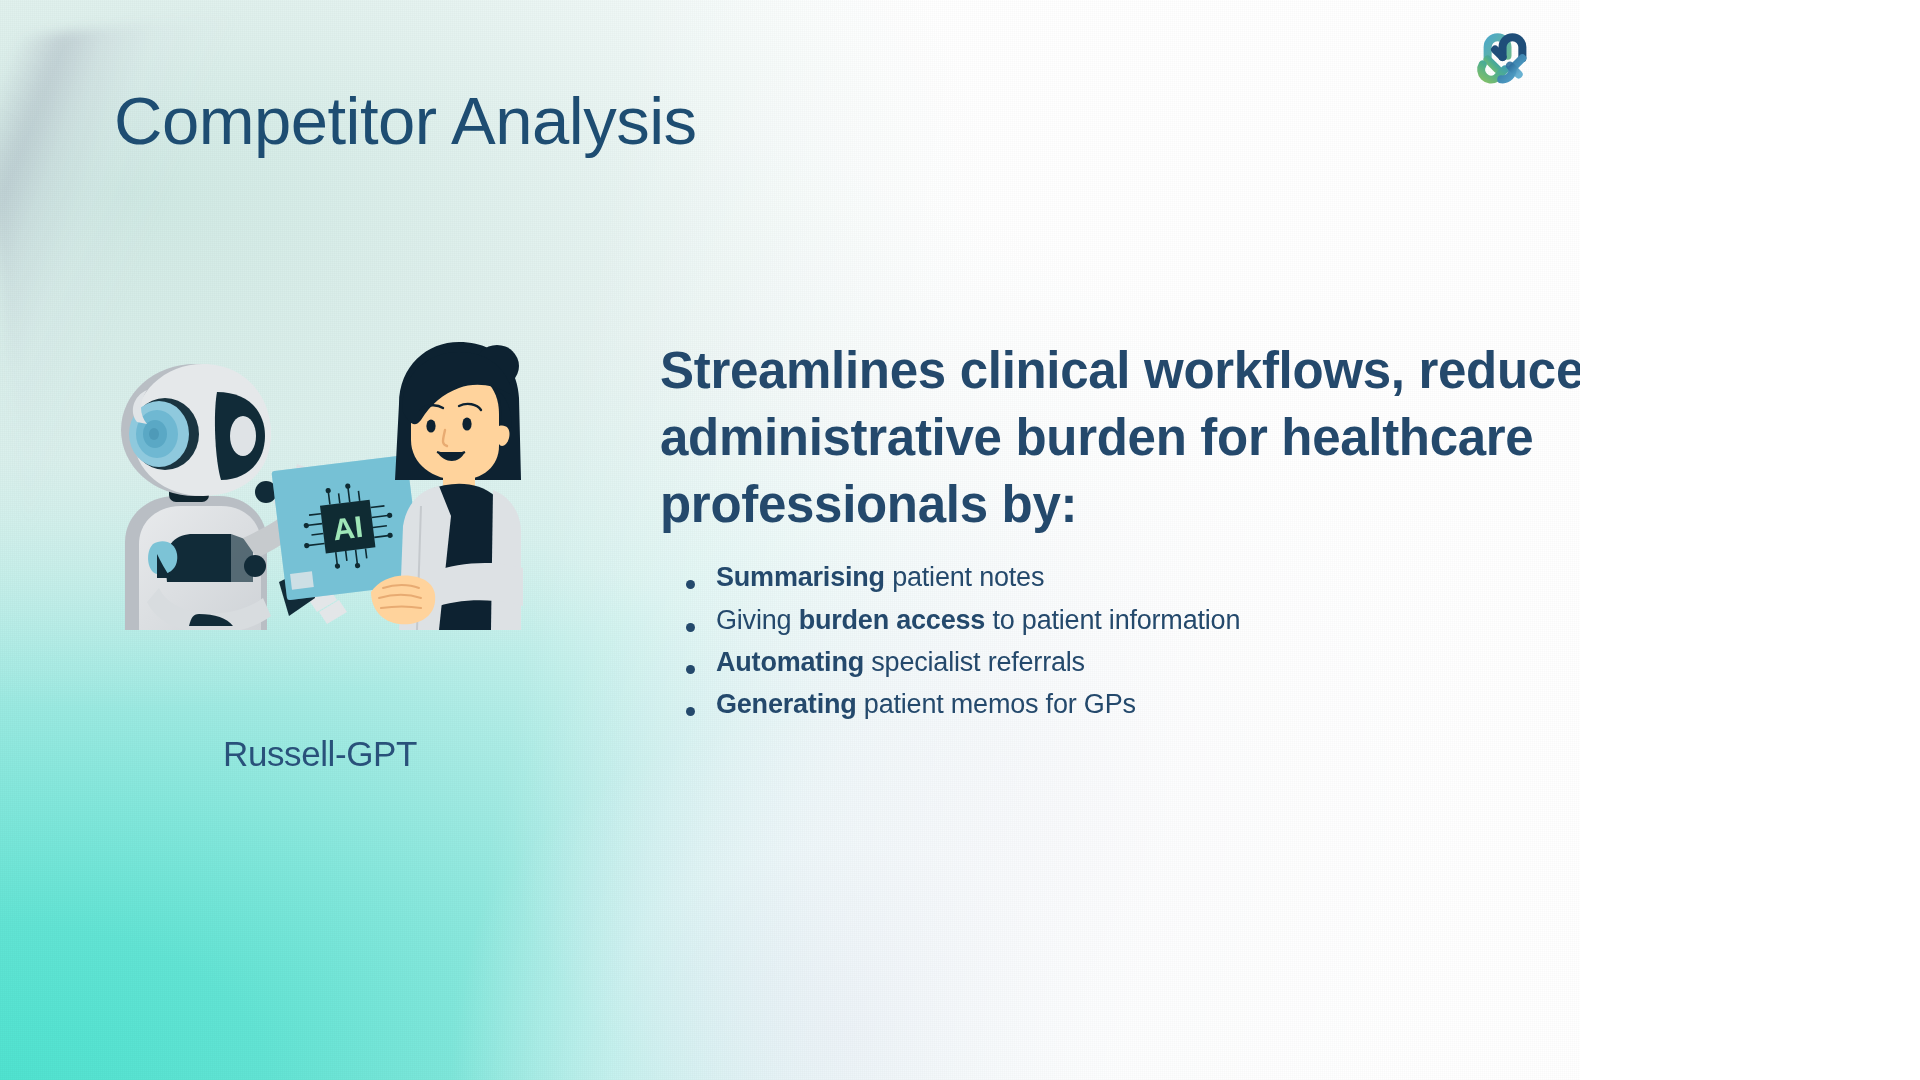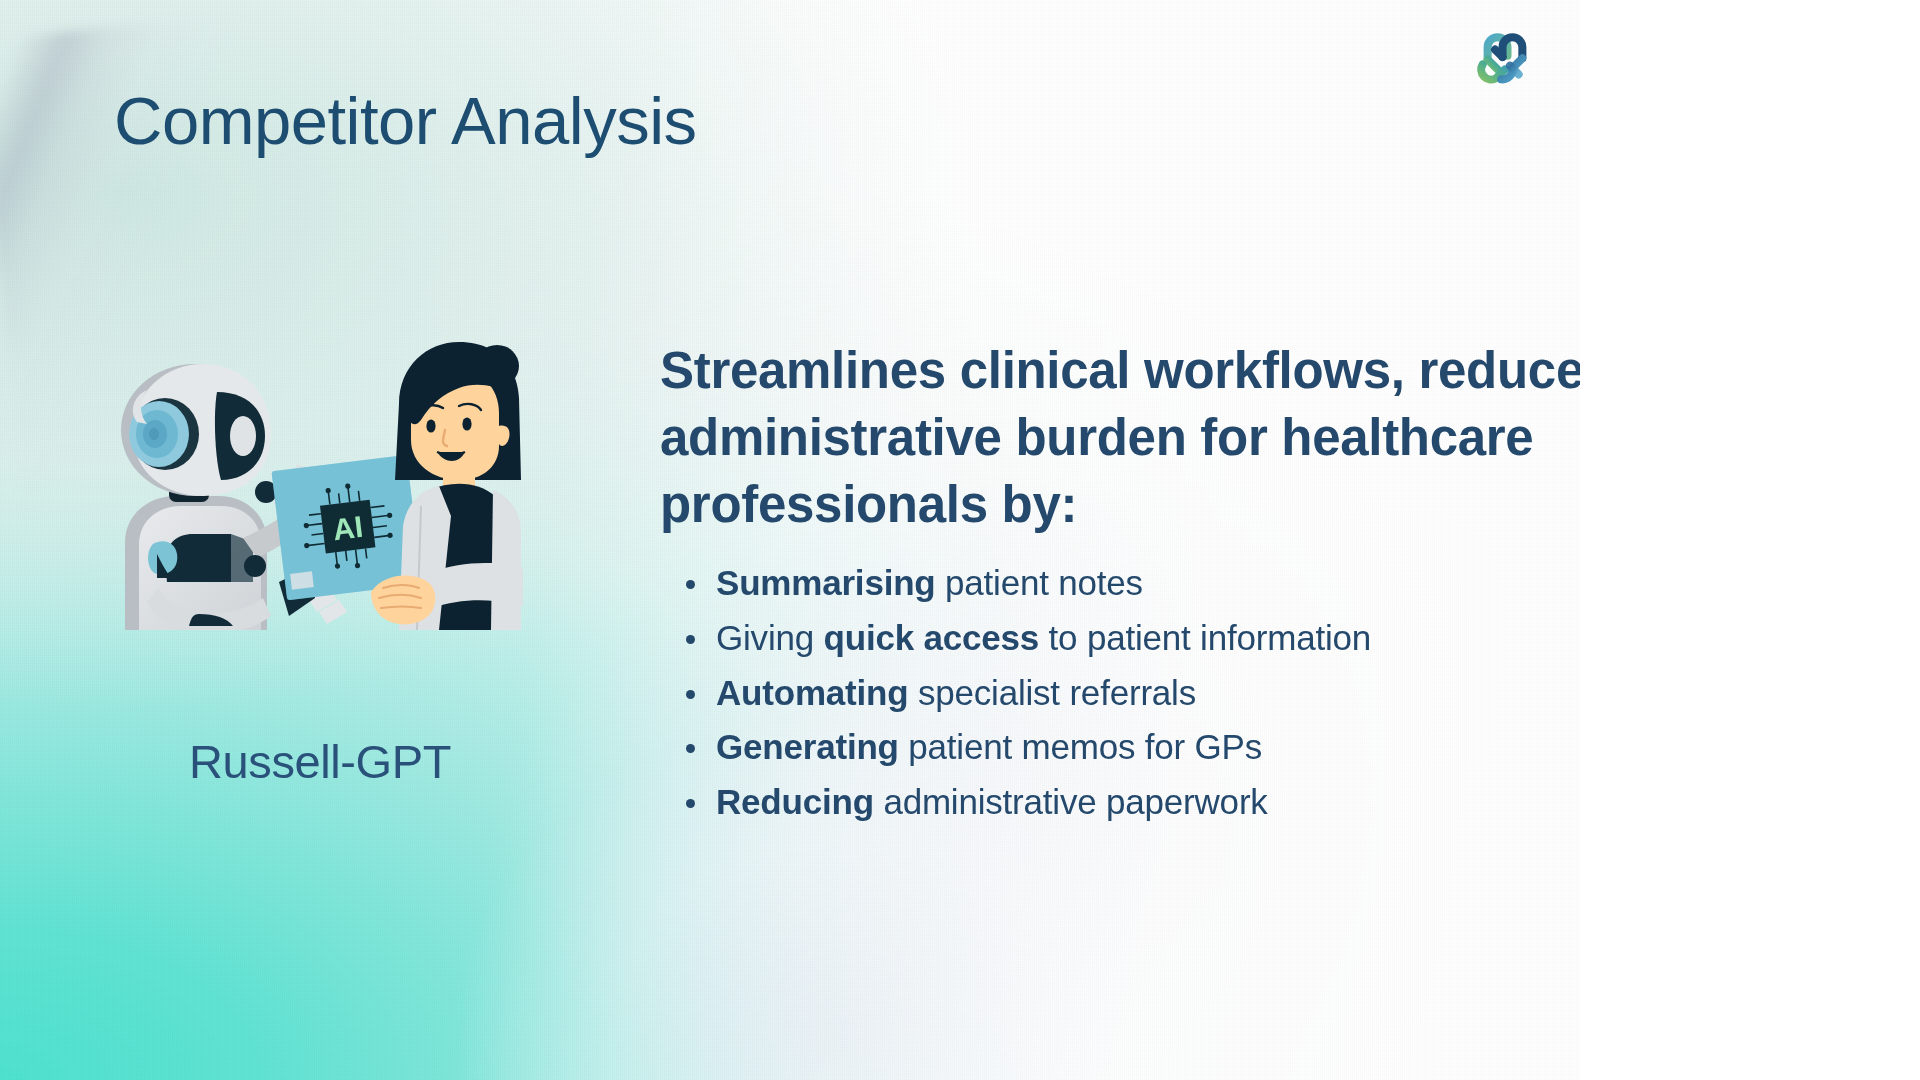--- a/index.html
+++ b/index.html
@@ -100,21 +100,21 @@
     height: 300px;
   }
 
   
   #product-label {
     position: absolute;
     left: 150px;
     top: 734px;
     width: 340px;
     text-align: center;
-    font-size: 47px;
+    font-size: 35px;
     font-weight: 400;
     letter-spacing: -0.4px;
     color: #29517a;
     white-space: nowrap;
   }
 
   
   #copy {
     position: absolute;
     left: 660px;
@@ -130,21 +130,21 @@
     color: #24496c;
     max-width: 1145px;
   }
   #bullets {
     list-style: none;
     margin: 18px 0 0 0;
     padding: 0 0 0 56px;
   }
   #bullets li {
     position: relative;
-    font-size: 35px;
+    font-size: 27px;
     font-weight: 400;
     line-height: 1.56;
     letter-spacing: -0.2px;
     color: #24496c;
   }
   #bullets li::before {
     content: "";
     position: absolute;
     left: -30px;
     top: 24px;
@@ -324,20 +324,19 @@
       </g>
     </svg>
   </div>
 
   <div id="product-label">Russell-GPT</div>
 
   <div id="copy">
     <div id="headline">Streamlines clinical workflows, reduce administrative burden for healthcare professionals by:</div>
     <ul id="bullets">
         <li><b>Summarising</b><span> patient notes</span></li>
-        <li><span>Giving </span><b>quick access</b><span> to patient information</span></li>
+        <li><span>Giving </span><b>burden access</b><span> to patient information</span></li>
         <li><b>Automating</b><span> specialist referrals</span></li>
         <li><b>Generating</b><span> patient memos for GPs</span></li>
-        <li><b>Reducing</b><span> administrative paperwork</span></li>
       </ul>
   </div>
 
 </div>
 
 </body></html>

